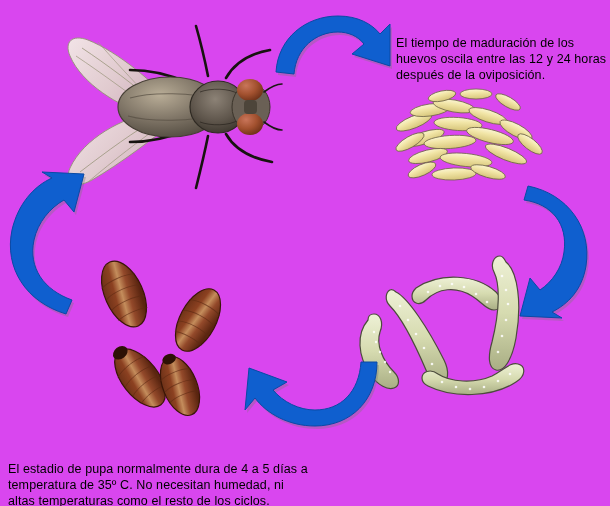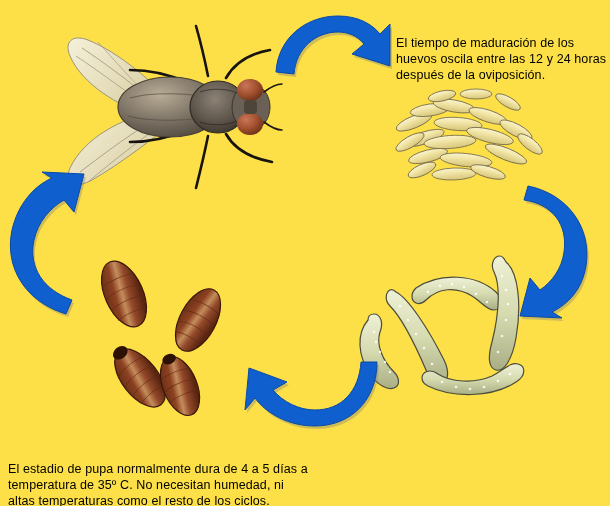--- a/index.html
+++ b/index.html
@@ -4,21 +4,21 @@
 <style>
   html, body {
     margin: 0;
     padding: 0;
     background: #ffffff;
   }
   #stage {
     position: relative;
     width: 610px;
     height: 506px;
-    background: #fde047;
+    background: #d946ef;
     overflow: hidden;
     font-family: "Liberation Sans", sans-serif;
   }
 
   
   .caption {
     position: absolute;
     color: #000000;
     font-family: "Liberation Sans", sans-serif;
     font-size: 12.5px;

